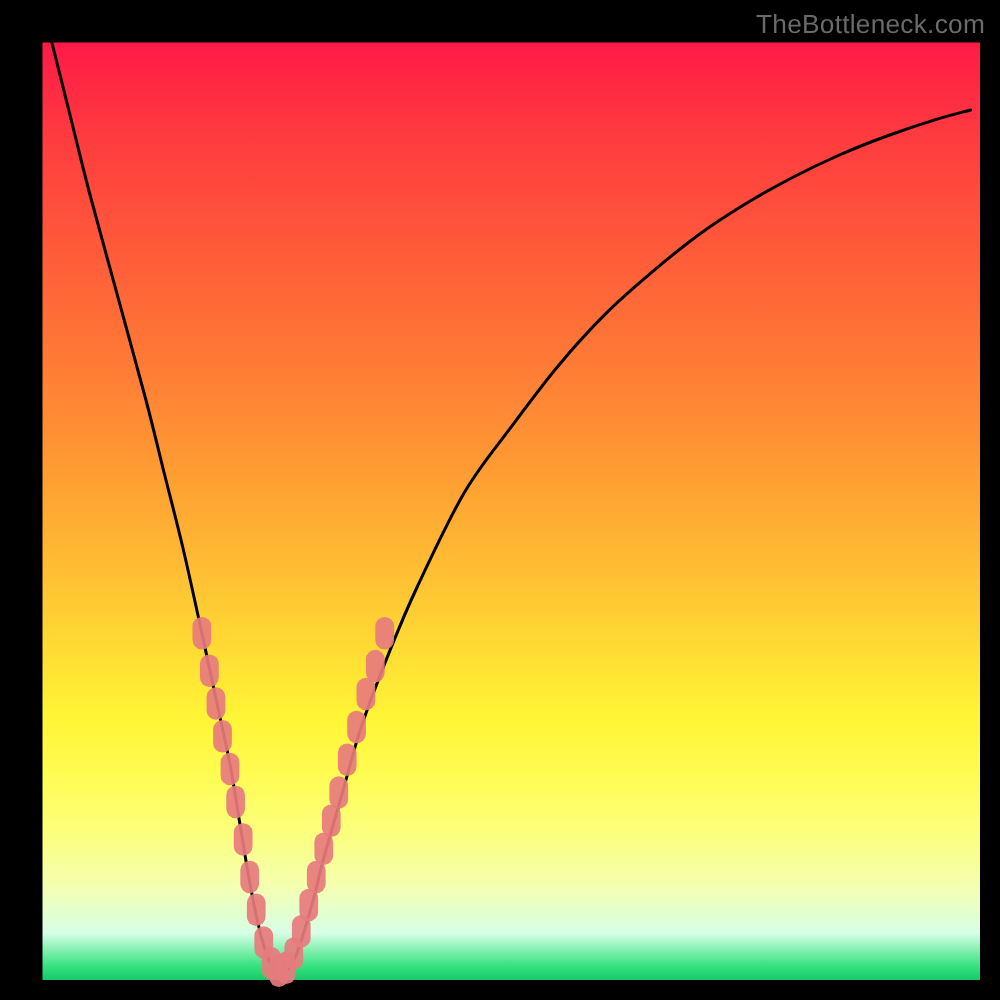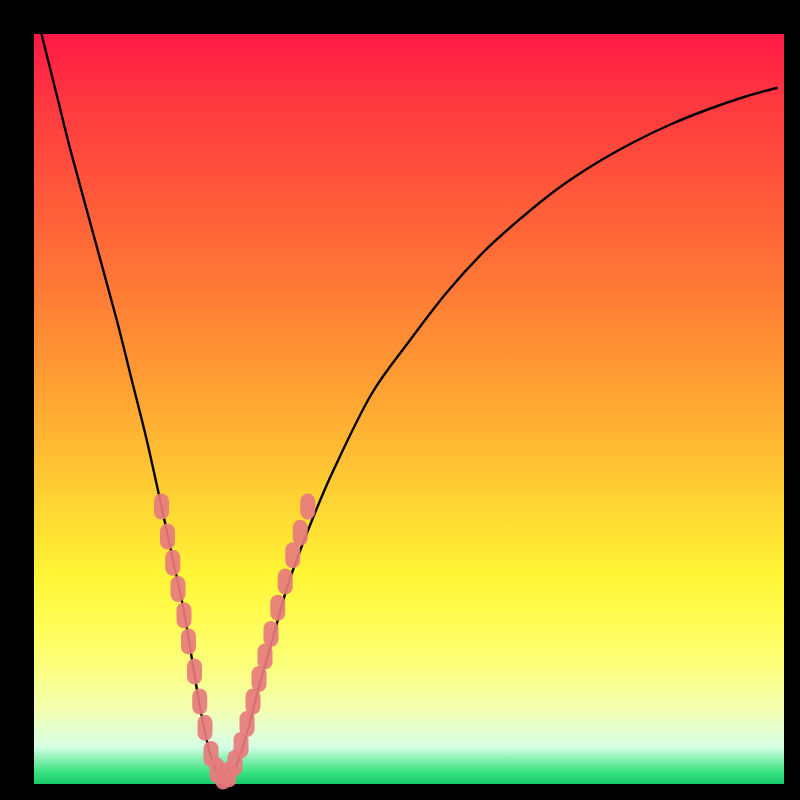--- a/index.html
+++ b/index.html
@@ -91,13 +91,14 @@
           <rect x="223.50" y="609.50" width="15" height="26" rx="7.5" ry="7.5" fill="#e77b7d" fill-opacity="0.92"></rect>
           <rect x="229.50" y="587.00" width="15" height="26" rx="7.5" ry="7.5" fill="#e77b7d" fill-opacity="0.92"></rect>
           <rect x="236.25" y="560.75" width="15" height="26" rx="7.5" ry="7.5" fill="#e77b7d" fill-opacity="0.92"></rect>
           <rect x="243.75" y="534.50" width="15" height="26" rx="7.5" ry="7.5" fill="#e77b7d" fill-opacity="0.92"></rect>
           <rect x="251.25" y="508.25" width="15" height="26" rx="7.5" ry="7.5" fill="#e77b7d" fill-opacity="0.92"></rect>
           <rect x="258.75" y="485.75" width="15" height="26" rx="7.5" ry="7.5" fill="#e77b7d" fill-opacity="0.92"></rect>
           <rect x="266.25" y="459.50" width="15" height="26" rx="7.5" ry="7.5" fill="#e77b7d" fill-opacity="0.92"></rect>
         </g>
     </svg>
   </div>
+  <div class="watermark">TheBottleneck.com</div>
 </div>
 
 </body></html>

